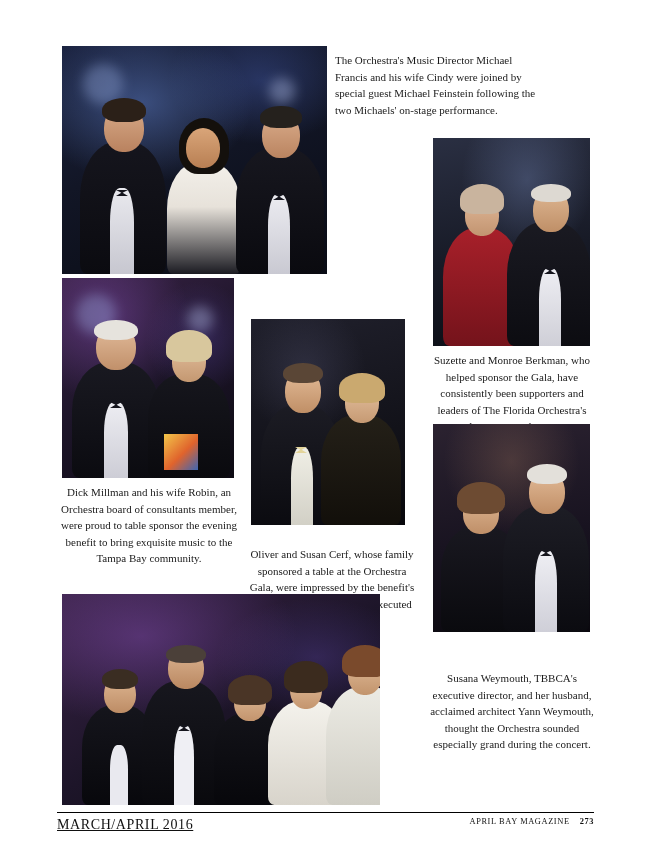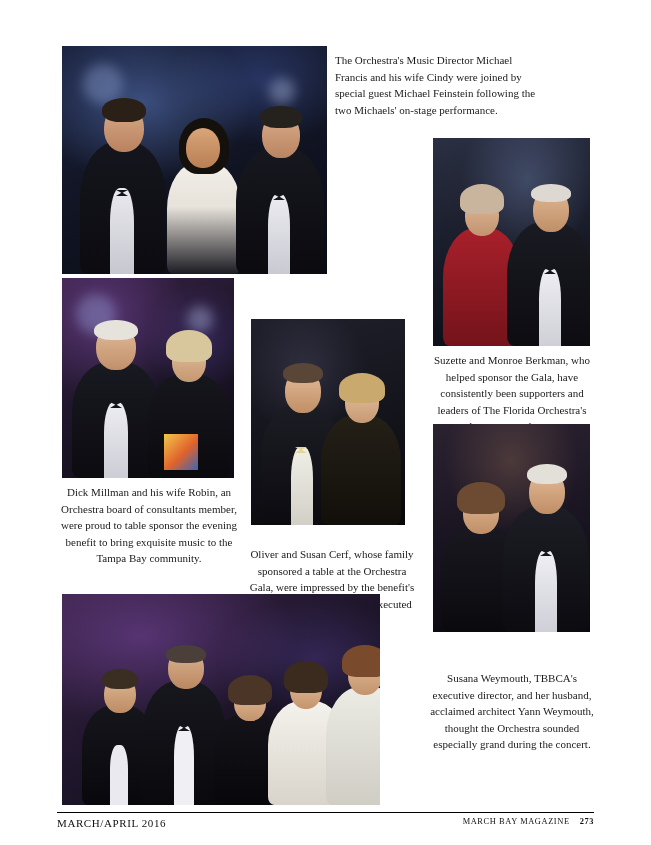--- a/index.html
+++ b/index.html
@@ -116,24 +116,25 @@
     position: absolute;
     left: 57px;
     right: 57px;
     top: 812px;
     border-top: 0.7px solid #000;
   }
   .footer-left {
     position: absolute;
     left: 57px;
     top: 817px;
-    font-size: 11px;
+    font-size: 14px;
     letter-spacing: 0.6px;
     color: #111;
     font-family: "Liberation Serif", serif;
+    text-decoration: underline;
   }
   .footer-right {
     position: absolute;
     right: 57px;
     top: 817px;
     font-size: 8.4px;
     letter-spacing: 0.6px;
     color: #111;
     font-family: "Liberation Serif", serif;
     text-align: right;
@@ -279,16 +280,16 @@
     <div class="fig" style="left:262px; width:86px; height:176px;">
       <div class="body" style="left:2px; bottom:0; width:80px; height:118px; background:linear-gradient(180deg,#ecebe4,#cfcdc4);"></div>
       <div class="head" style="left:24px; bottom:110px; width:34px; height:42px; background:linear-gradient(180deg,#e6c2a1,#c2946c);"></div>
       <div class="hair" style="left:18px; bottom:128px; width:46px; height:32px; background:#7a4a2c; border-radius:50% 50% 30% 30%;"></div>
     </div>
   </div>
 
   <div class="footer-rule"></div>
   <div class="footer-left">MARCH/APRIL  2016</div>
   <div class="footer-right">
-    <span>MARCH BAY MAGAZINE</span><span class="pg">273</span>
+    <span>APRIL BAY MAGAZINE</span><span class="pg">273</span>
   </div>
 
 </div>
 
 </body></html>

